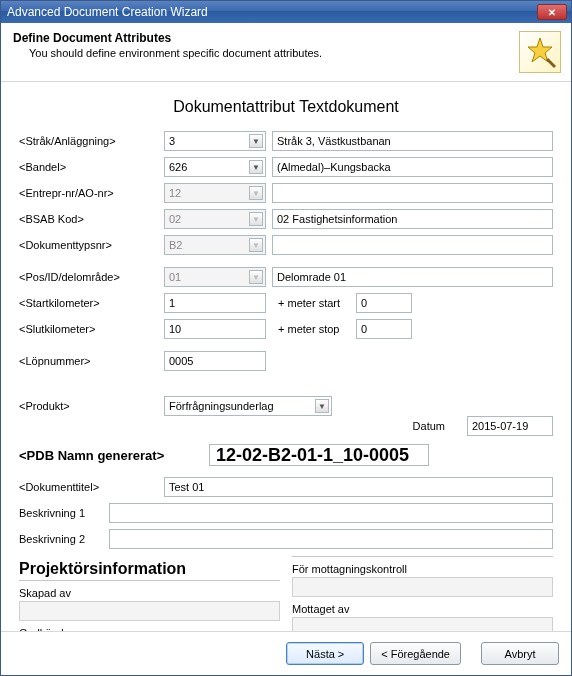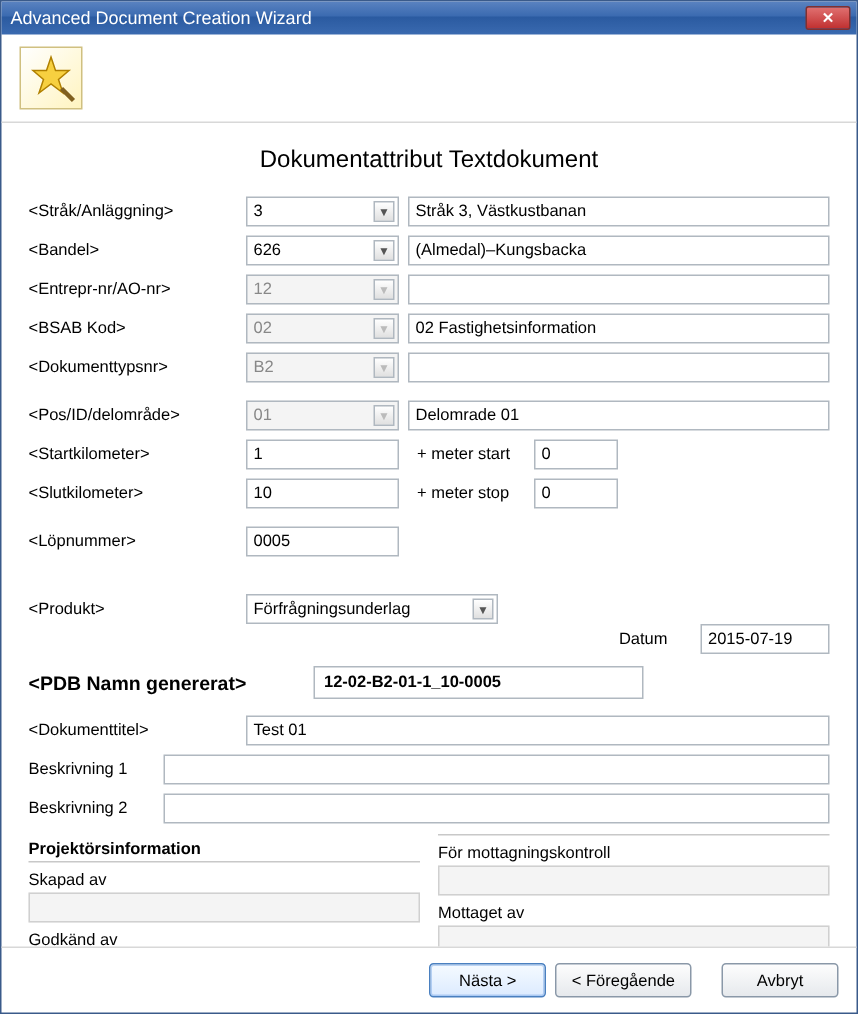--- a/index.html
+++ b/index.html
@@ -129,28 +129,28 @@
   }
   .pdb-label {
     font-weight: bold;
     font-size: 13px;
     width: 190px;
   }
   .pdb-val {
     border:1px solid #b0b8c0;
     height:22px;
     font-weight:bold;
-    font-size:11px;
+    font-size:18px;
     padding: 0 6px;
     display:flex; align-items:center;
     width: 220px;
   }
   .section-title {
     font-weight: bold;
-    font-size: 11px;
+    font-size: 16px;
     margin: 6px 0 2px 0;
   }
   .hr { height:1px; background:#c8c8c8; margin:2px 0 6px 0;}
   .cols {
     display:flex;
   }
   .col { flex:1; padding-right:12px;}
   .col:last-child{padding-right:0;}
   .info-input{
     height:20px; border:1px solid #d0d0d0; background:#f4f4f4;
@@ -193,20 +193,24 @@
 <div class="window">
 
   <div class="titlebar">
     <span class="title">Advanced Document Creation Wizard</span>
     <div class="close-btn">
       <span>✕</span>
     </div>
   </div>
 
   <div class="header-strip">
+    <div class="header-text">
+      <div class="h1">Define Document Attributes</div>
+      <div class="h2">You should define environment specific document attributes.</div>
+    </div>
     <div class="wiz-icon">
       <svg width="34" height="34" viewBox="0 0 34 34">
         <polygon points="17,3 20,12 29,12 22,18 25,27 17,21 9,27 12,18 5,12 14,12" fill="#f7d040" stroke="#b08000" stroke-width="1"></polygon>
         <line x1="24" y1="24" x2="32" y2="32" stroke="#806020" stroke-width="3"></line>
       </svg>
     </div>
   </div>
 
   <div class="body-area">
 

